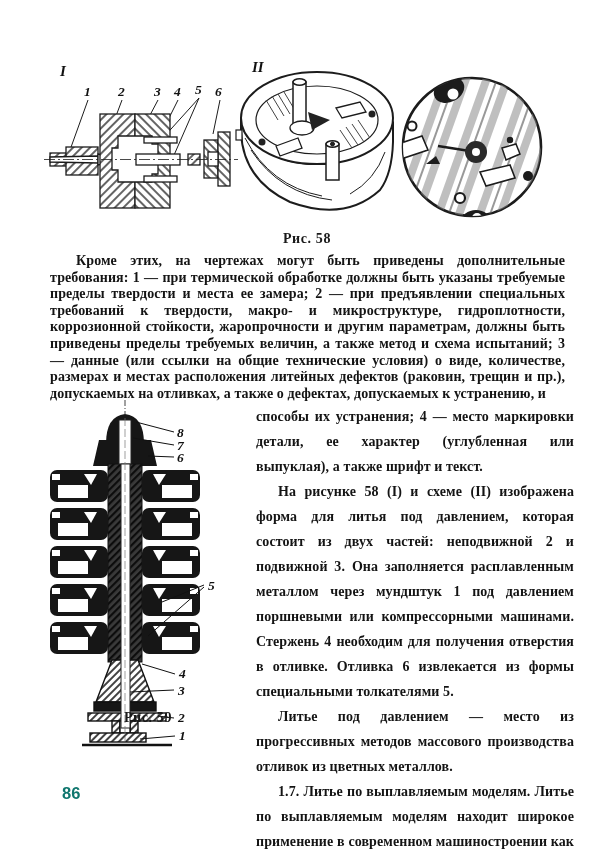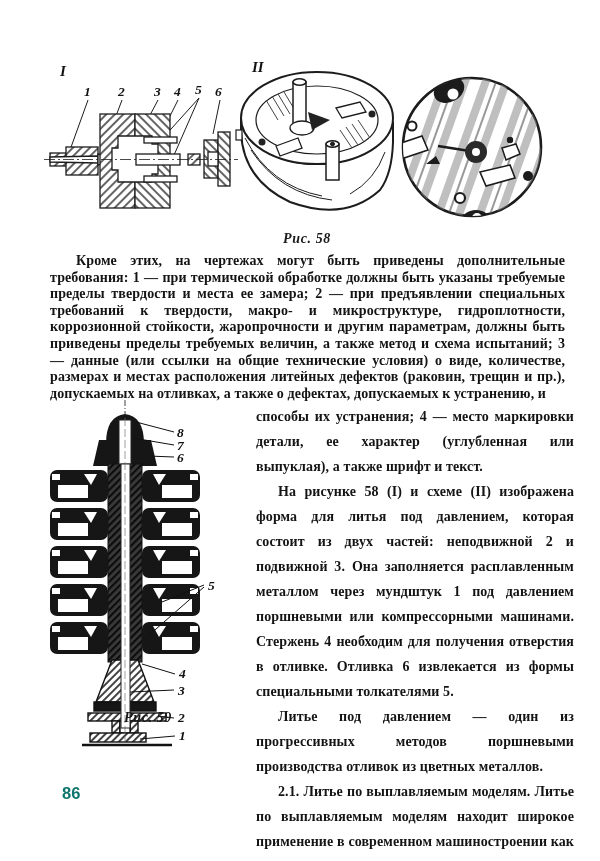--- a/index.html
+++ b/index.html
@@ -12,21 +12,21 @@
     font-size:14px;line-height:16.6px;font-weight:700;text-align:justify;
     letter-spacing:.1px;
   }
   .para-top{position:absolute;left:50px;top:253px;width:515px;}
   .para-top p{margin:0;text-indent:26px;}
   .right-col{position:absolute;left:256px;top:404px;width:318px;line-height:25px;}
   .right-col p{margin:0;}
   .right-col p.indent{text-indent:22px;}
   .fig-caption{
     position:absolute;font-size:14px;font-weight:700;letter-spacing:.6px;
-    color:#1a1a1a;text-align:center;font-style:italic;
+    color:#1a1a1a;text-align:center;
   }
   #cap58{left:268px;top:231px;width:78px;}
   #cap59{left:106px;top:710px;width:84px;}
   .page-number{
     position:absolute;left:62px;top:784px;font-size:16.5px;font-weight:700;
     font-family:"Liberation Sans",sans-serif;color:#0f766e;
   }
   svg{position:absolute;}
   #fig58{left:40px;top:52px;}
   #fig59{left:44px;top:398px;}
@@ -291,19 +291,19 @@
     <text x="135" y="280">4</text>
     <text x="134" y="297">3</text>
     <text x="134" y="324">2</text>
     <text x="135" y="342">1</text>
   </svg>
   <div id="cap59" class="fig-caption">Рис. 59</div>
 
   <div class="right-col body-text">
     <p>способы их устранения; 4 — место маркировки детали, ее характер (углубленная или выпуклая), а также шрифт и текст.</p>
     <p class="indent">На рисунке 58 (I) и схеме (II) изображена форма для литья под давлением, которая состоит из двух частей: неподвижной 2 и подвижной 3. Она заполняется расплавленным металлом через мундштук 1 под давлением поршневыми или компрессорными машинами. Стержень 4 необходим для получения отверстия в отливке. Отливка 6 извлекается из формы специальными толкателями 5.</p>
-    <p class="indent">Литье под давлением — один из прогрессивных методов поршневыми производства отливок из цветных металлов.</p>
-    <p class="indent"><span style="font-weight:800;">2.1. Литье по выплавляемым моделям. </span><span>Литье по выплавляемым моделям находит широкое применение в современном машиностроении как в массовом, так и в испытаний производстве. Объясняется это многими обстоятельствами. Во-первых, в этом случае нет необходимости применять разъемные формы; во-вторых,</span></p>
+    <p class="indent">Литье под давлением — место из прогрессивных методов массового производства отливок из цветных металлов.</p>
+    <p class="indent"><span style="font-weight:800;">1.7. Литье по выплавляемым моделям. </span><span>Литье по выплавляемым моделям находит широкое применение в современном машиностроении как в массовом, так и в испытаний производстве. Объясняется это многими обстоятельствами. Во-первых, в этом случае нет необходимости применять разъемные формы; во-вторых,</span></p>
   </div>
 
   <div class="page-number">86</div>
 
 </div>
 
 </body></html>

